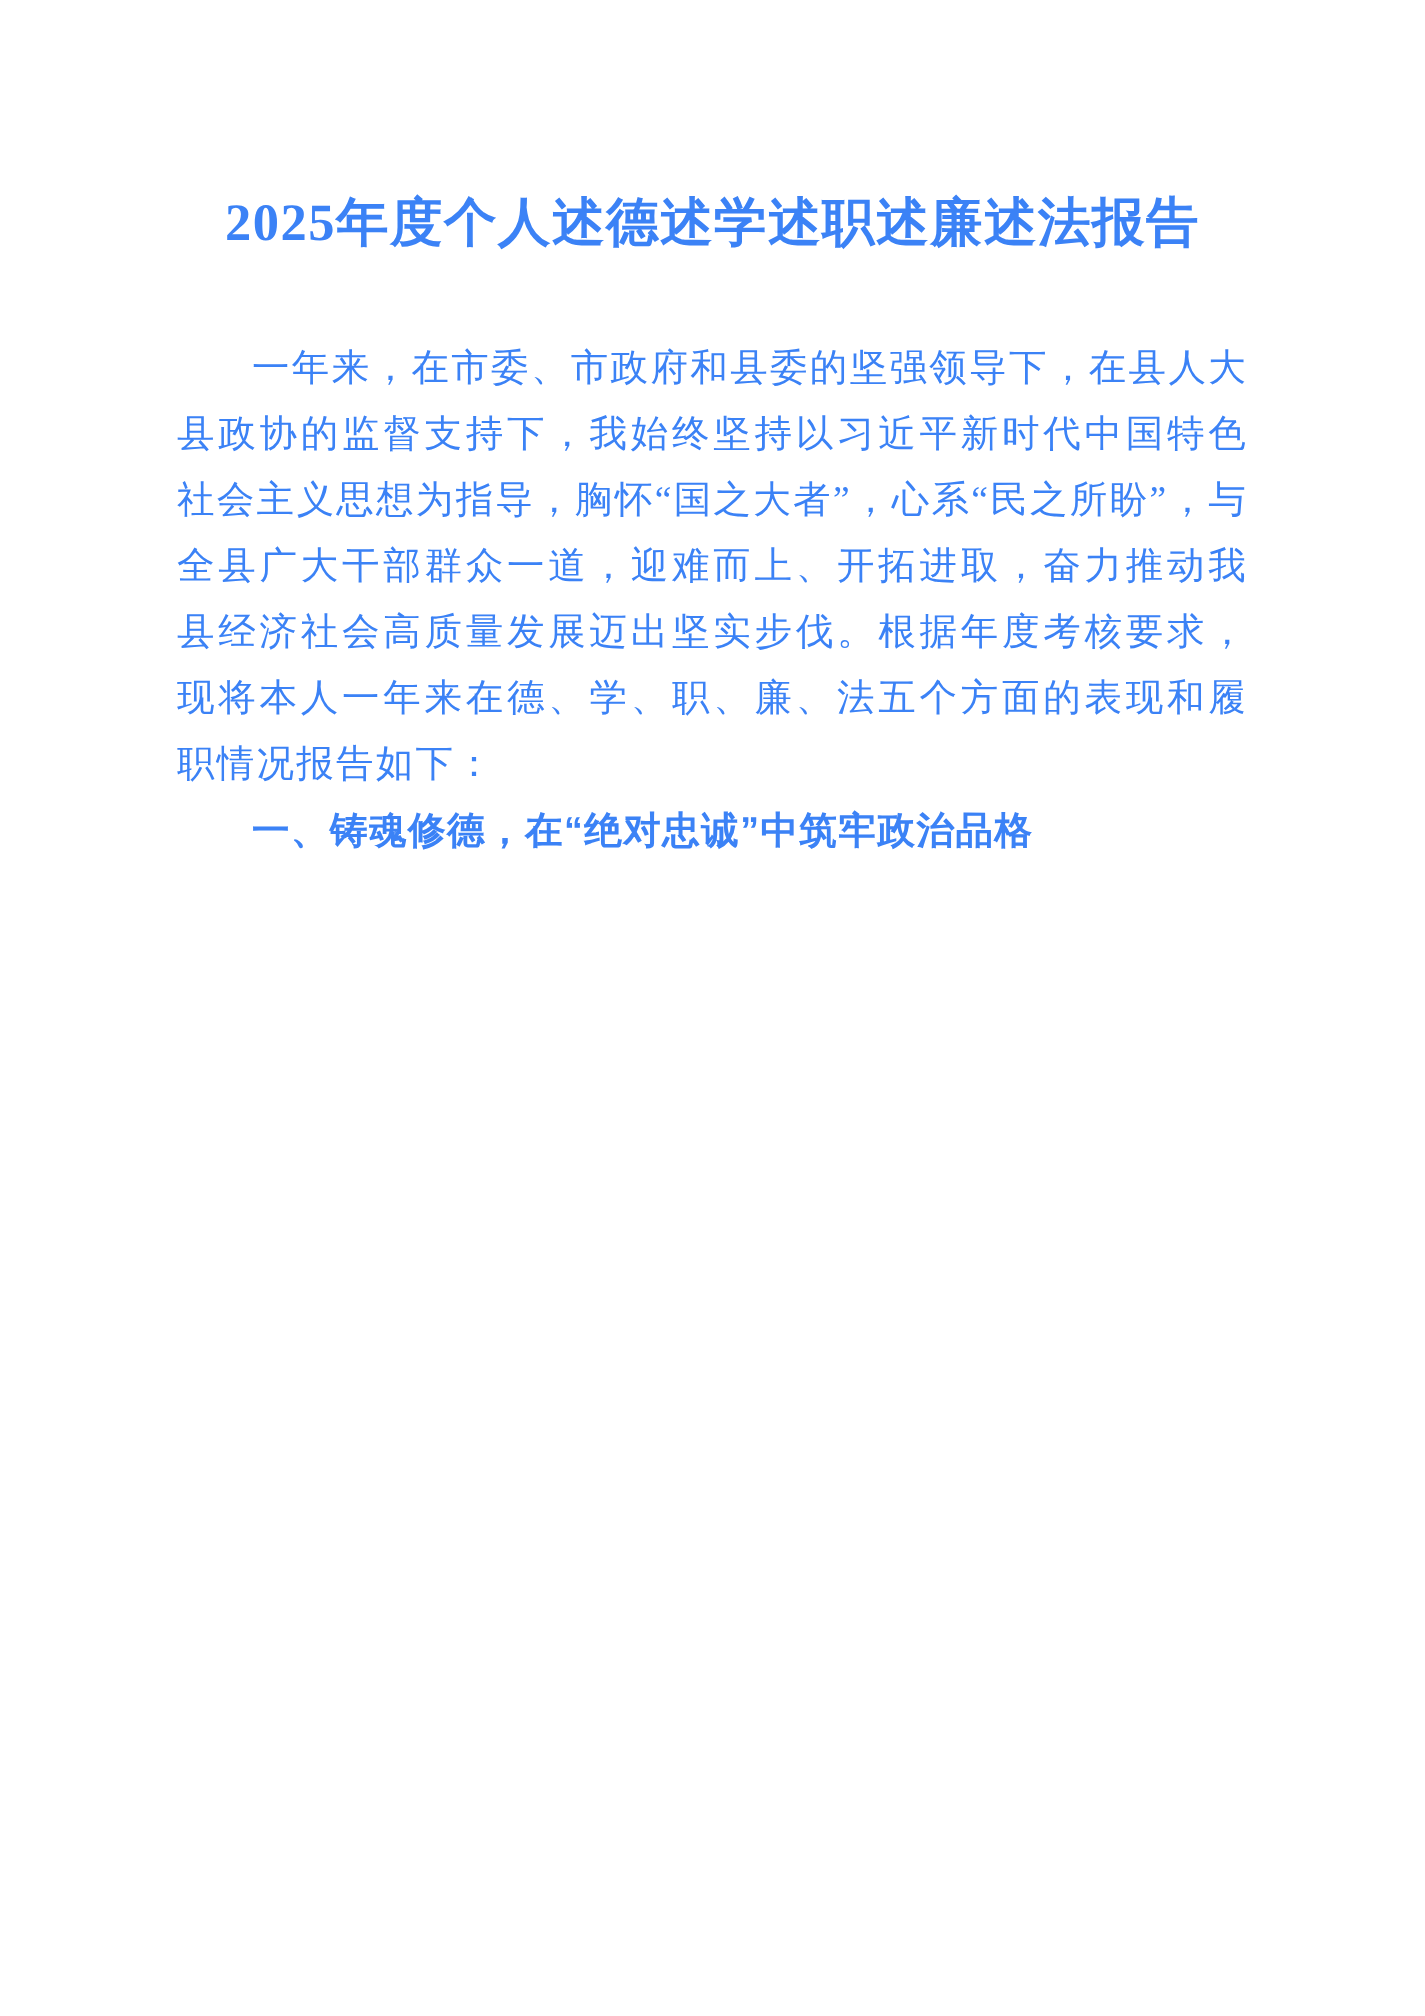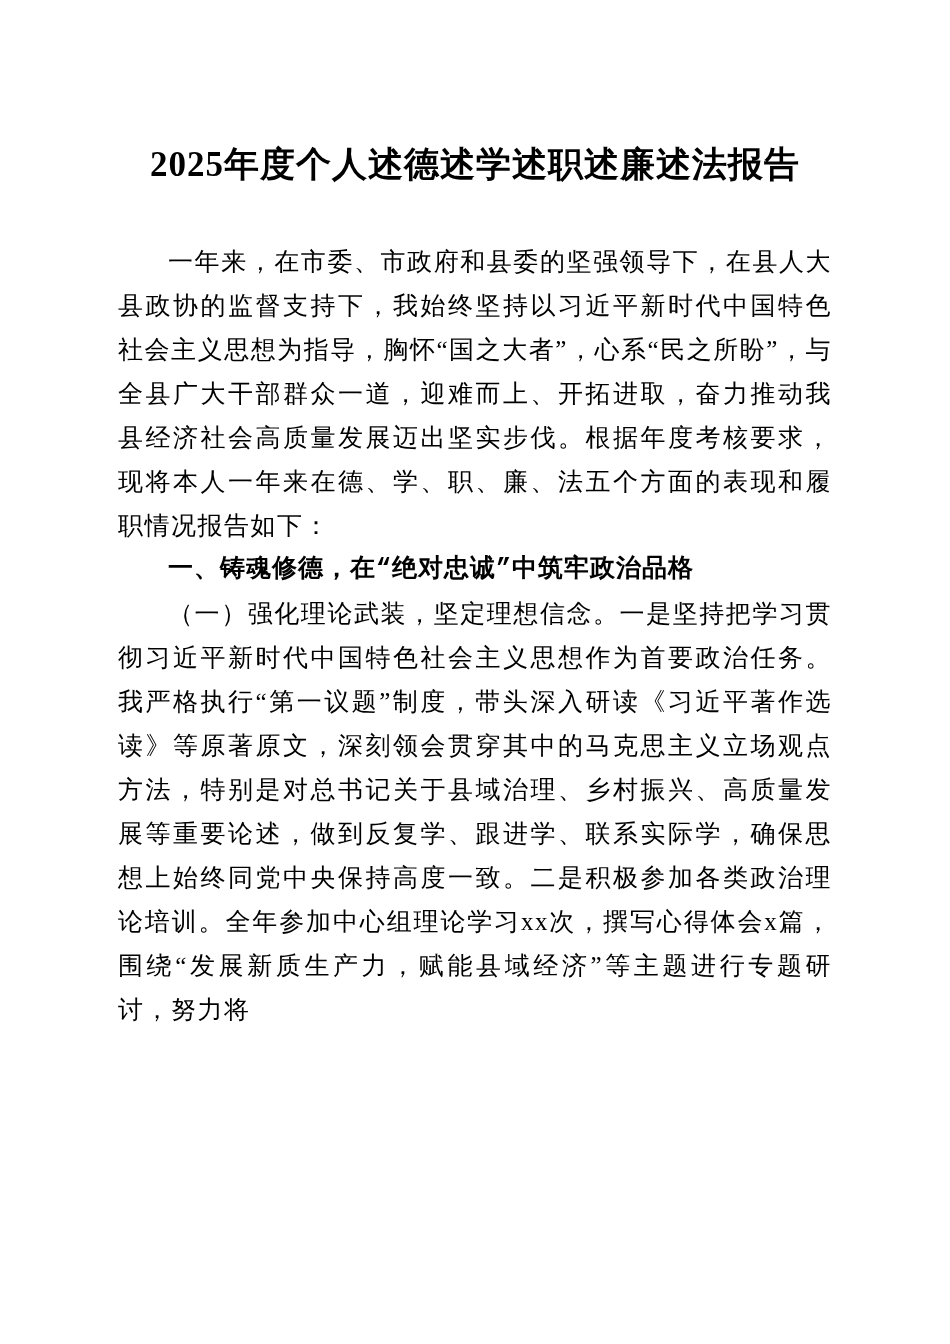--- a/index.html
+++ b/index.html
@@ -4,23 +4,23 @@
 <style>
   * { margin: 0; padding: 0; box-sizing: border-box; }
   html, body {
     background: #ffffff;
     font-family: "Liberation Serif", "DejaVu Serif", serif;
   }
   .page {
     position: relative;
     width: 950px;
     height: 1104px;
-    margin: 16px auto;
+    margin: 0 auto;
     background: #ffffff;
-    color: #000000;
+    color: #3b82f6;
     padding: 126px 118px 40px 118px;
     overflow: hidden;
   }
   .doc-title {
     font-size: 35px;
     font-weight: bold;
     line-height: 1.3;
     text-align: center;
     letter-spacing: 1px;
     font-family: "Liberation Serif", "DejaVu Serif", serif;
@@ -34,28 +34,27 @@
     text-indent: 2em;
     font-family: "Liberation Serif", "DejaVu Serif", serif;
   }
   .section-heading {
     font-size: 25px;
     line-height: 44px;
     letter-spacing: 1px;
     font-weight: bold;
     text-indent: 2em;
     text-align: justify;
-    font-family: Liberation Mono, monospace;
+    font-family: Liberation Sans, sans-serif;
   }
 </style>
 </head>
 <body>
 
 <div class="page">
   <h1 class="doc-title">2025年度个人述德述学述职述廉述法报告</h1>
 
   <p class="body-para">一年来，在市委、市政府和县委的坚强领导下，在县人大县政协的监督支持下，我始终坚持以习近平新时代中国特色社会主义思想为指导，胸怀“国之大者”，心系“民之所盼”，与全县广大干部群众一道，迎难而上、开拓进取，奋力推动我县经济社会高质量发展迈出坚实步伐。根据年度考核要求，现将本人一年来在德、学、职、廉、法五个方面的表现和履职情况报告如下：</p>
 
   <h2 class="section-heading">一、铸魂修德，在“绝对忠诚”中筑牢政治品格</h2>
 
 
-  <p class="body-para">（一）强化理论武装，坚定理想信念。一是坚持把学习贯彻习近平新时代中国特色社会主义思想作为首要政治任务。我严格执行“第一议题”制度，带头深入研读《习近平著作选读》等原著原文，深刻领会贯穿其中的马克思主义立场观点方法，特别是对总书记关于县域治理、乡村振兴、高质量发展等重要论述，做到反复学、跟进学、联系实际学，确保思想上始终同党中央保持高度一致。二是积极参加各类政治理论培训。全年参加中心组理论学习xx次，撰写心得体会x篇，围绕“发展新质生产力，赋能县域经济”等主题进行专题研讨，努力将</p>
 </div>
 
 </body></html>

